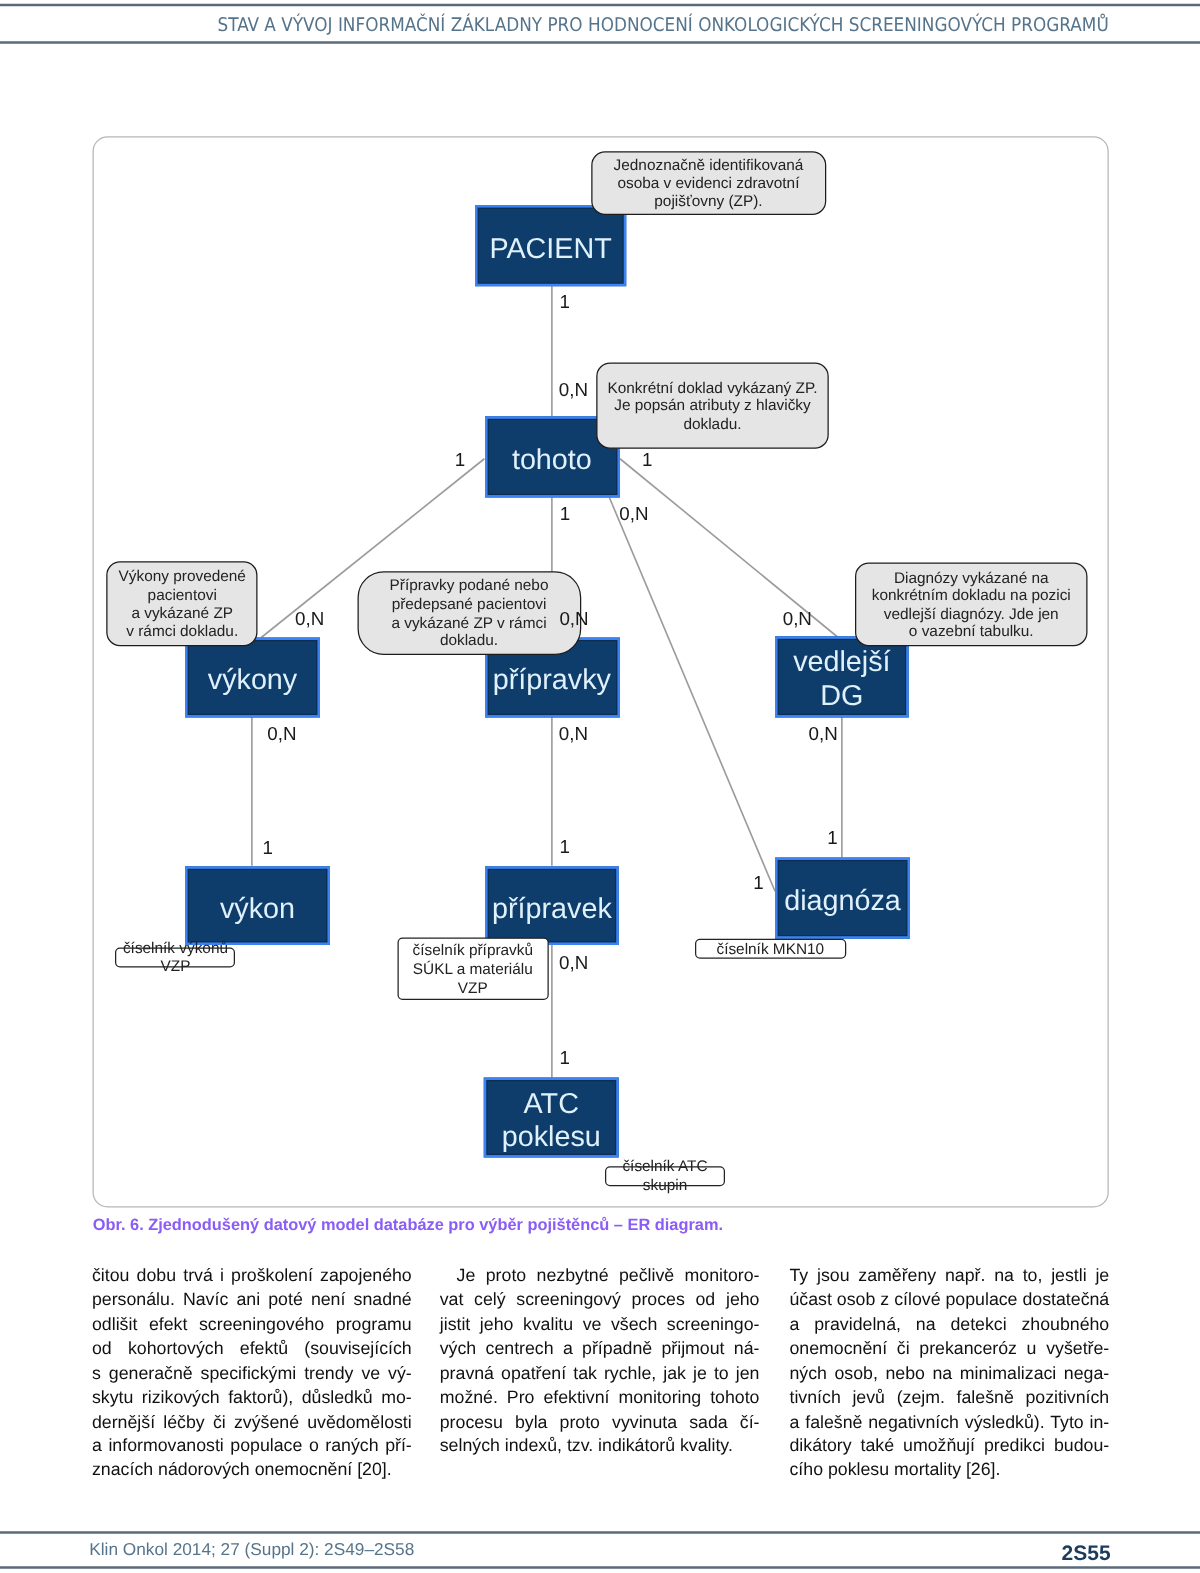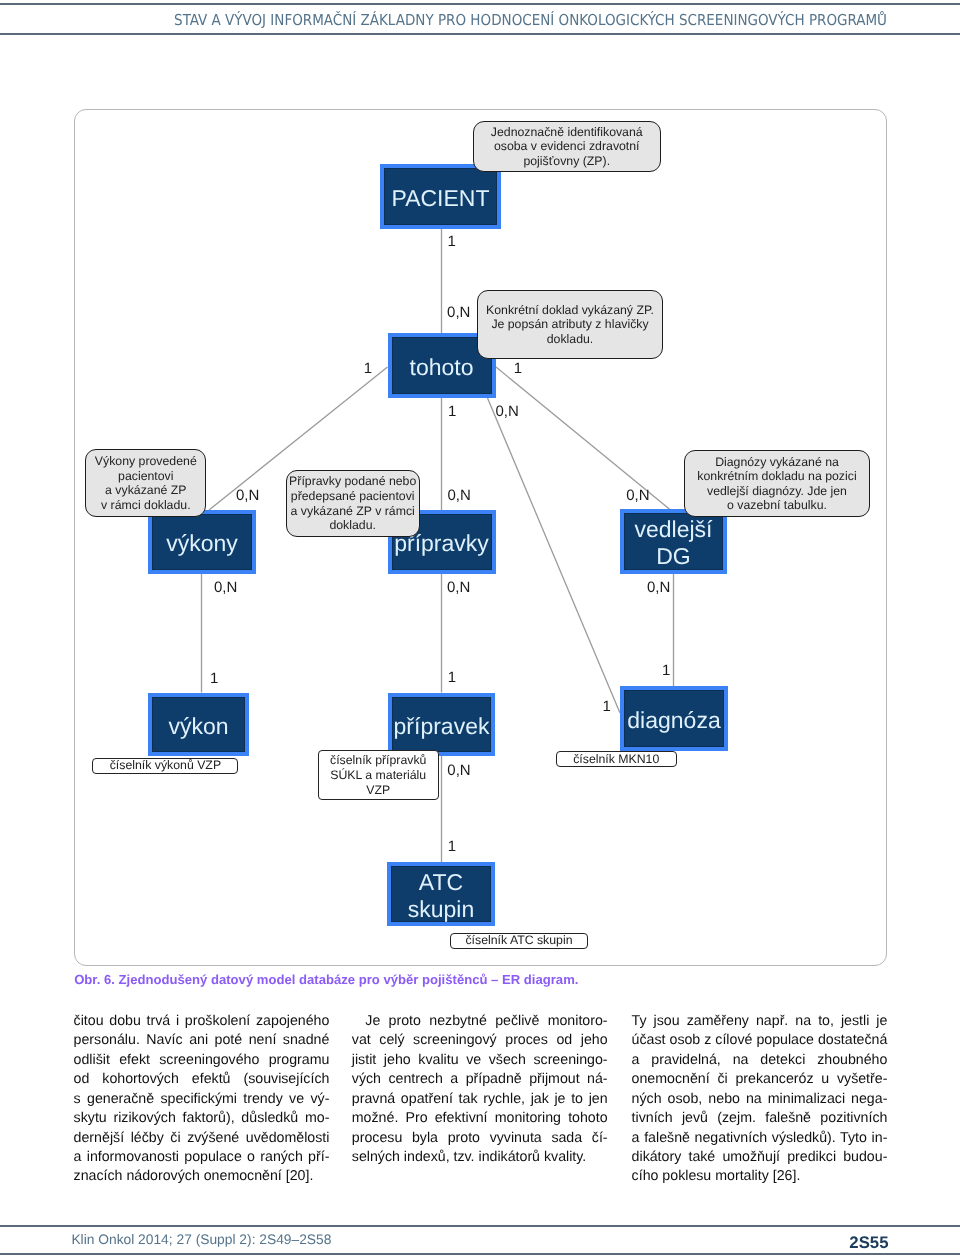--- a/index.html
+++ b/index.html
@@ -17,21 +17,21 @@
       font-size:15px;color:#55748b;white-space:nowrap;}
 
   
   #fig-frame{position:absolute;left:73.5px;top:109px;width:813px;height:857px;
       border:1px solid #b6b6b6;border-radius:12px;box-sizing:border-box;}
 
   
   #diagram{position:absolute;left:0;top:0;width:960px;height:1000px;}
 
   
-  .ent{position:absolute;box-sizing:border-box;background:#0e3c6b;border:4px solid #3b82f6;
+  .ent{position:absolute;box-sizing:border-box;background:#0e3c6b;border:2px solid #3b82f6;
       box-shadow:inset 0 0 0 1px #0b2e52;
       color:#dff1fb;display:flex;align-items:center;justify-content:center;text-align:center;
       font-size:23px;line-height:27px;font-family:"Liberation Sans",sans-serif;white-space:pre-line;
       padding-top:4px;}
 
   
   .callout{position:absolute;box-sizing:border-box;background:#e5e5e5;border:1.8px solid #1d1d1d;
       border-radius:11px;display:flex;align-items:center;justify-content:center;text-align:center;
       font-size:12.3px;line-height:14.6px;color:#222;white-space:pre-line;}
   .tag{position:absolute;box-sizing:border-box;background:#fff;border:1.4px solid #232323;
@@ -41,37 +41,37 @@
   
   .card{position:absolute;font-size:15px;line-height:15px;color:#1a1a1a;
       font-family:"Liberation Sans",sans-serif;white-space:nowrap;}
 
   
   #e-pacient  {left:380px;  top:164px; width:121px; height:65px;}
   #e-doklady  {left:387.5px;top:333px; width:108px; height:64.5px;}
   #e-vykony   {left:148px;  top:510px; width:108px; height:63.5px;}
   #e-pripravky{left:387.5px;top:510px; width:108px; height:63.5px;}
   #e-vedlejsi {left:620px;  top:509px; width:107px; height:64.5px;}
-  #e-vykon    {left:148px;  top:692.5px;width:101px;height:63.5px;}
+  #e-vykon    {left:148px;  top:692.5px;width:116px;height:63.5px;}
   #e-pripravek{left:388px;  top:692.5px;width:107px;height:63.5px;}
   #e-diagnoza {left:620px;  top:686px; width:108px; height:64.5px;}
   #e-atc      {left:387px;  top:862px; width:108px; height:64px;}
 
   
   #c-pacient  {left:473px;  top:121px;  width:187.5px;height:51.2px;}
   #c-doklady  {left:476.7px;top:290.2px;width:186.6px;height:69px;}
   #c-vykony   {left:85.3px; top:449.3px;width:121px;  height:68.1px;}
-  #c-pripravky{left:285.7px;top:470px;width:134px;  height:67.1px;}
+  #c-pripravky{left:285.7px;top:457px;width:179px;  height:67.1px;border-radius:21px;}
   #c-vedlejsi {left:684.3px;top:450.3px;width:185.4px;height:67px;}
 
   
-  #t-vykon    {left:92.4px; top:757.5px;width:146px;  height:16.5px;}
+  #t-vykon    {left:92.4px; top:757.5px;width:96px;  height:16.5px;}
   #t-pripravek{left:317.8px;top:750.3px;width:120.9px;height:50.1px;}
   #t-diagnoza {left:555.9px;top:750.9px;width:120.7px;height:16.2px;}
-  #t-atc      {left:450px;top:932.5px;width:138px;height:16.2px;}
+  #t-atc      {left:484px;top:932.5px;width:96px;height:16.2px;}
 
   
   #k1 {left:447.6px; top:233.6px;} 
   #k2 {left:447.1px; top:304.9px;} 
   #k3 {left:363.8px; top:360.5px;} 
   #k4 {left:513.7px; top:360.7px;} 
   #k5 {left:447.9px; top:403.7px;} 
   #k6 {left:495.4px; top:404.1px;} 
   #k7 {left:236px;   top:488px;}   
   #k8 {left:447.5px; top:487.8px;} 
@@ -135,21 +135,21 @@
   <div class="ent" id="e-pacient">PACIENT</div>
   <div class="ent" id="e-doklady">tohoto</div>
   <div class="ent" id="e-vykony">výkony</div>
   <div class="ent" id="e-pripravky">přípravky</div>
   <div class="ent" id="e-vedlejsi">vedlejší
 DG</div>
   <div class="ent" id="e-vykon">výkon</div>
   <div class="ent" id="e-pripravek">přípravek</div>
   <div class="ent" id="e-diagnoza">diagnóza</div>
   <div class="ent" id="e-atc">ATC
-skupin</div>
+poklesu</div>
 
   <div class="callout" id="c-pacient">Jednoznačně identifikovaná
 osoba v evidenci zdravotní
 pojišťovny (ZP).</div>
   <div class="callout" id="c-doklady">Konkrétní doklad vykázaný ZP.
 Je popsán atributy z hlavičky
 dokladu.</div>
   <div class="callout" id="c-vykony">Výkony provedené
 pacientovi
 a vykázané ZP

